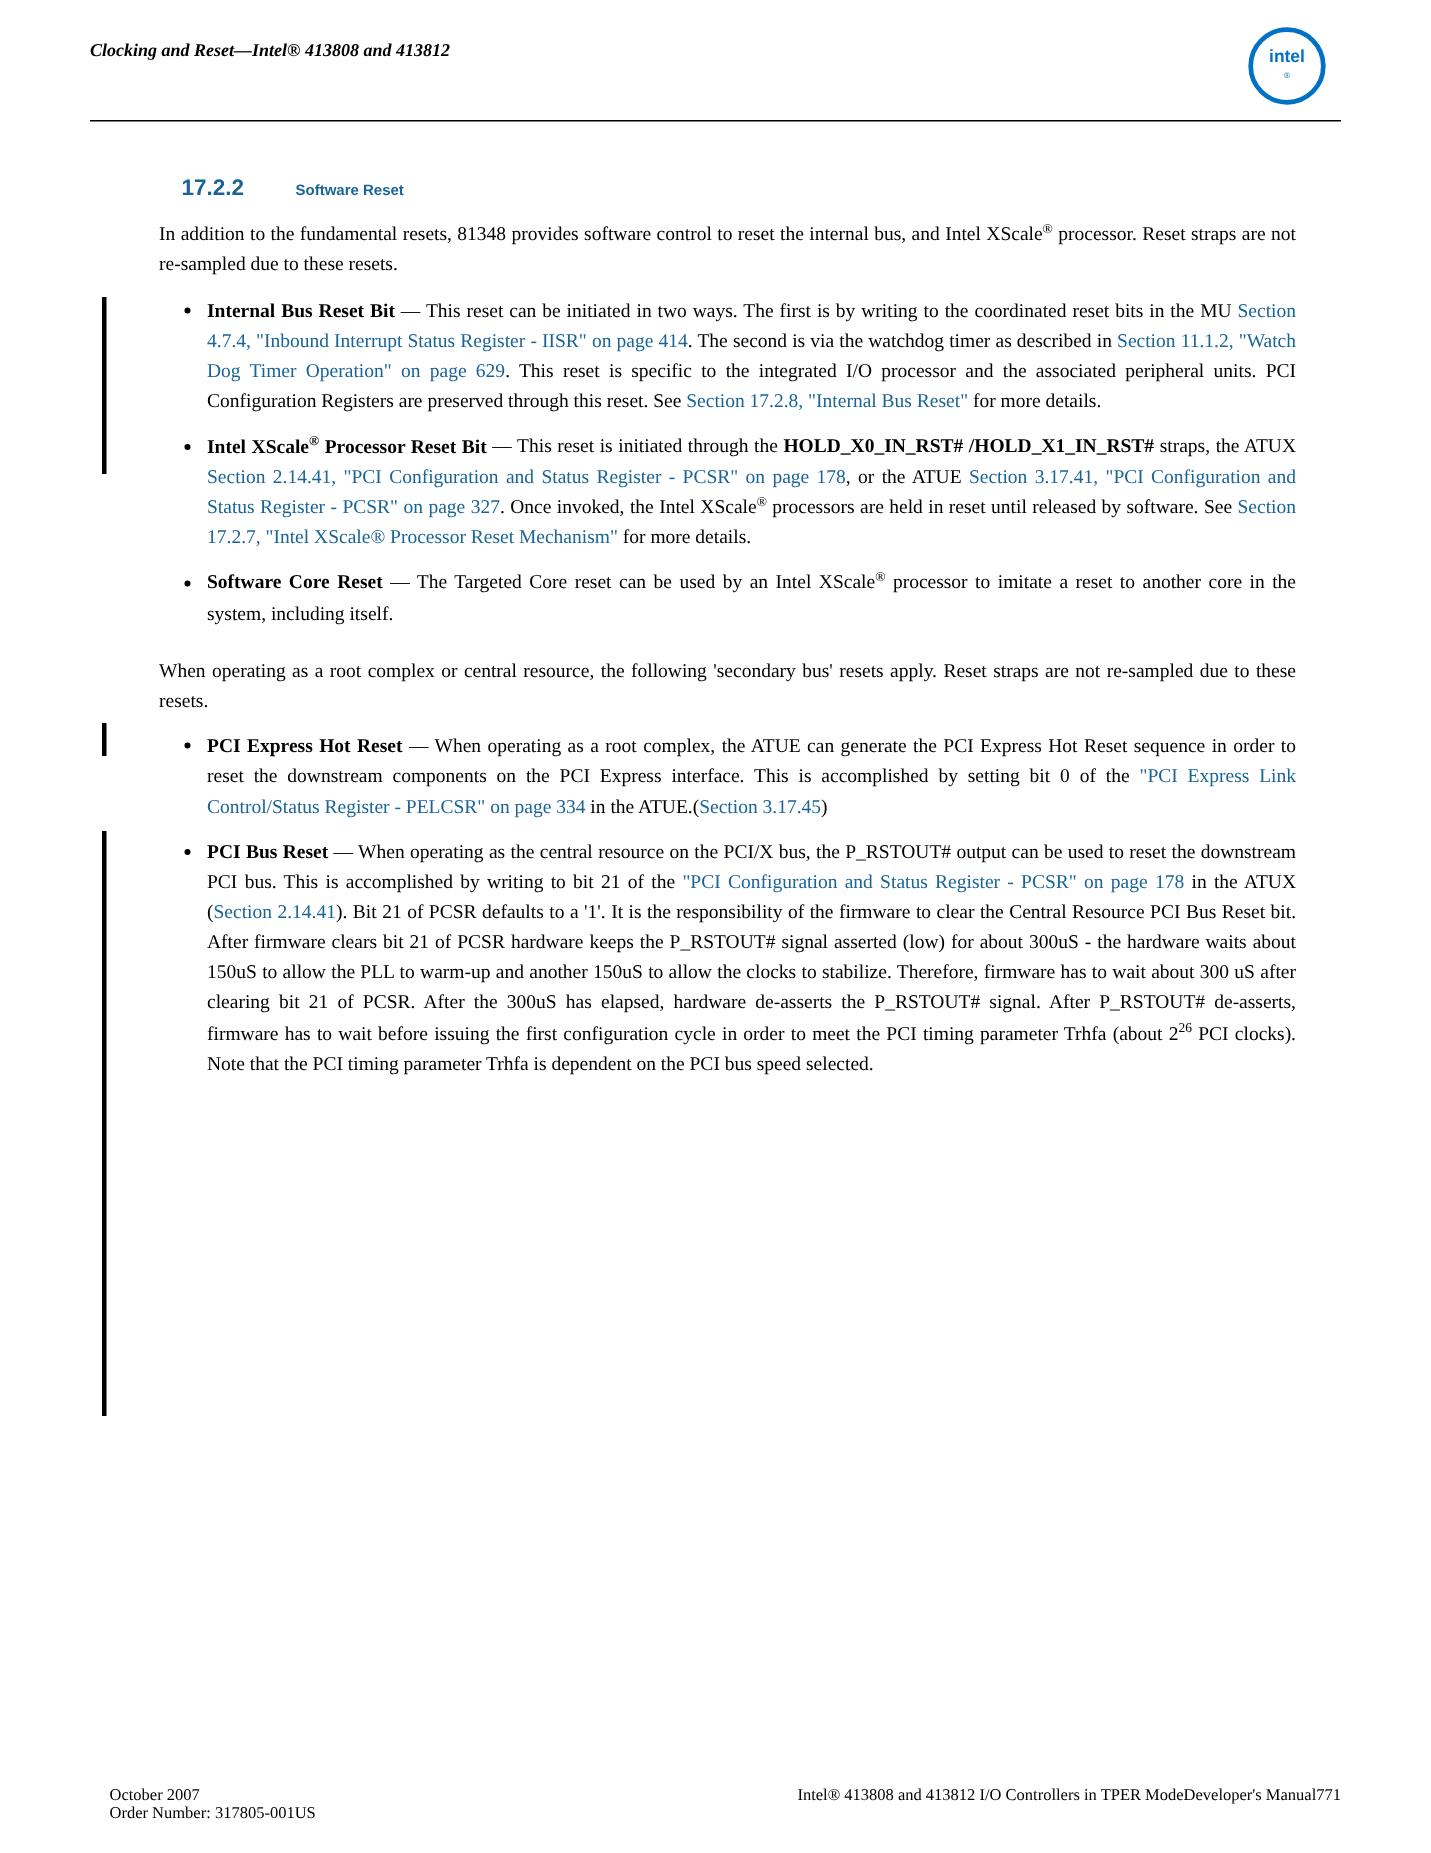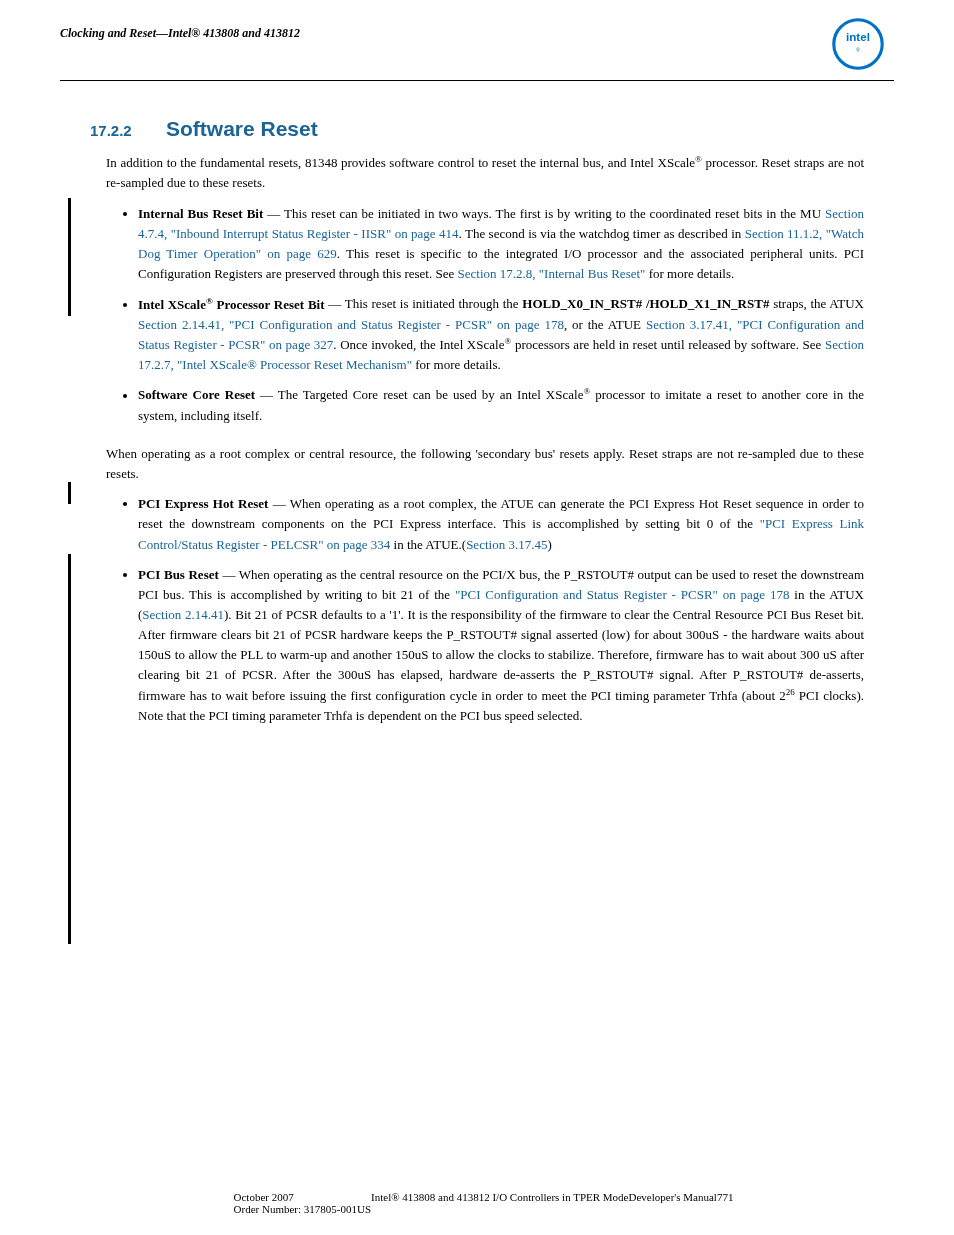--- a/index.html
+++ b/index.html
@@ -38,32 +38,33 @@
     }
     .content-area {
       padding: 10px 90px 20px 90px;
       position: relative;
     }
     .section-heading {
       display: flex;
       align-items: baseline;
       margin-bottom: 12px;
       margin-top: 18px;
+      margin-left: 31px;
     }
     .section-num {
       color: #1a6496;
       font-size: 15px;
       font-weight: bold;
       font-family: Arial, sans-serif;
       margin-right: 16px;
       min-width: 60px;
     }
     .section-title {
       color: #1a6496;
-      font-size: 21px;
+      font-size: 10px;
       font-weight: bold;
       font-family: Arial, sans-serif;
     }
     .section-body {
       margin-left: 16px;
       margin-bottom: 10px;
     }
     .para {
       font-size: 13px;
       line-height: 1.55;
@@ -88,21 +89,21 @@
     .bullet-item b {
       font-weight: bold;
     }
     .footer {
       position: absolute;
       bottom: 20px;
       left: 13px;
       right: 0;
       padding: 0 60px;
       display: flex;
-      justify-content: center;
+      justify-content: space-between;
       font-size: 11px;
       color: #000;
     }
     .footer-left {
       display: flex;
       flex-direction: column;
     }
     .footer-right {
       display: flex;
       flex-direction: row;

